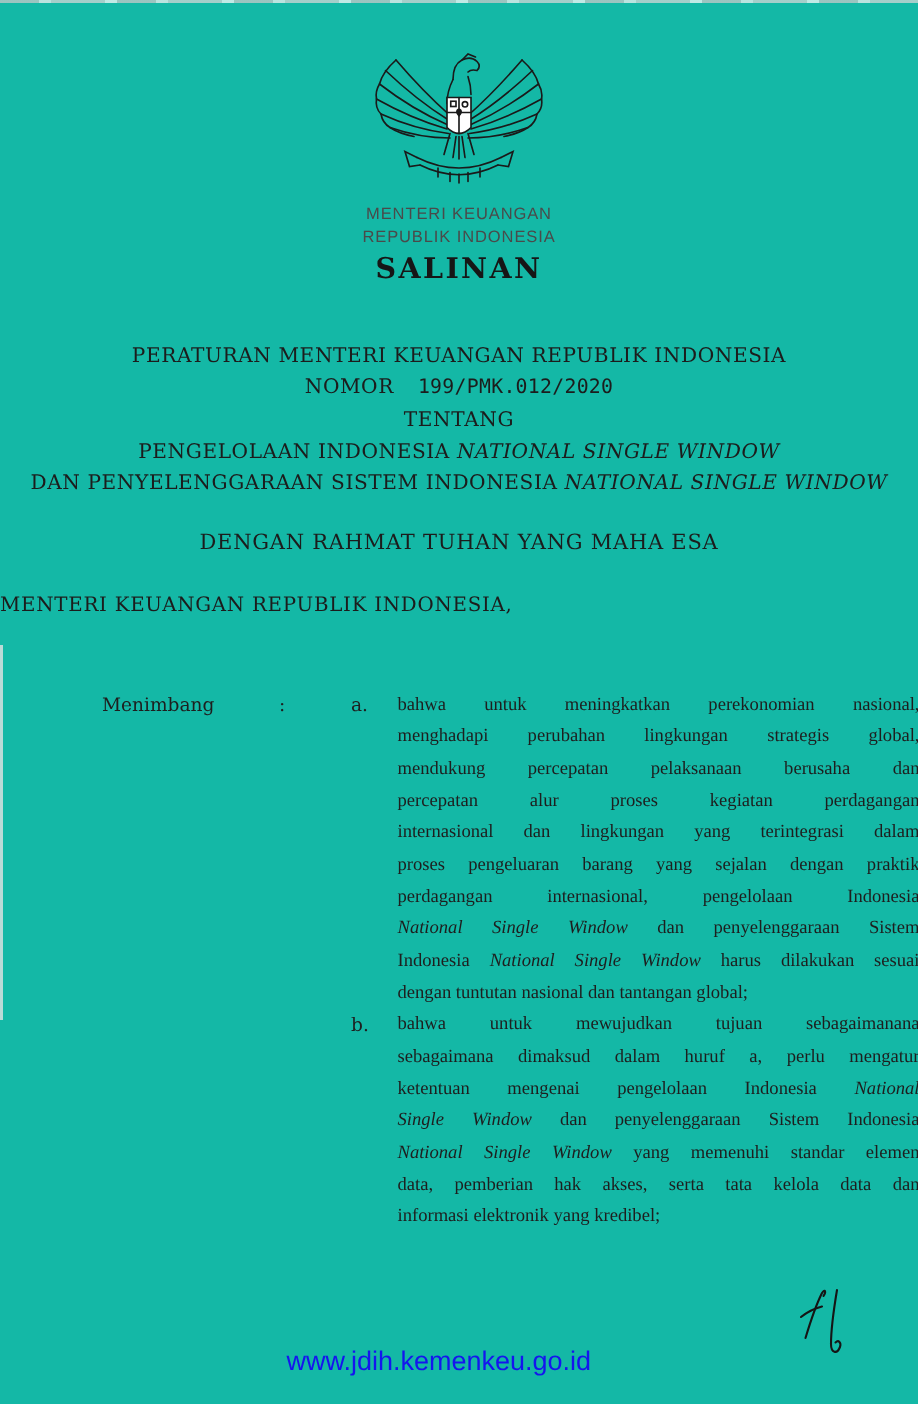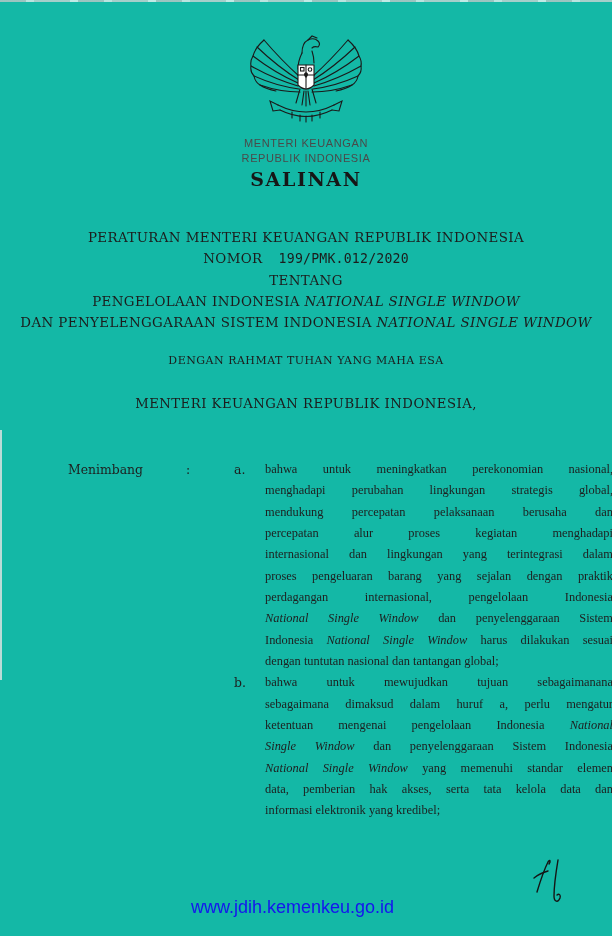--- a/index.html
+++ b/index.html
@@ -40,25 +40,25 @@
     position:absolute;top:227px;left:0;width:612px;
     text-align:center;font-size:13.4px;line-height:21.3px;letter-spacing:.4px;color:#1c1c1c;
   }
   .title-block .tline{height:21.3px;}
   .nomor-value{
     font-family:"DejaVu Sans Mono","Liberation Mono",monospace;
     font-size:13.2px;letter-spacing:.2px;margin-left:16px;
   }
   .invocation{
     position:absolute;top:354px;left:0;width:612px;
-    text-align:center;font-size:11px;letter-spacing:.5px;color:#1c1c1c;
+    text-align:center;font-size:14px;letter-spacing:.5px;color:#1c1c1c;
   }
   .authority{
     position:absolute;top:396px;left:0;width:612px;
-    text-align:center;font-size:13.2px;letter-spacing:.5px;color:#1c1c1c;
+    text-align:left;font-size:13.2px;letter-spacing:.5px;color:#1c1c1c;
   }
   
   .considering{
     position:absolute;top:459px;left:68px;width:477px;
     font-size:12.4px;line-height:21.33px;color:#1e1e1e;
   }
   .consider-row{display:flex;align-items:flex-start;gap:34px;}
   .consider-label{width:84px;flex:0 0 84px;}
   .consider-colon{width:14px;flex:0 0 14px;}
   .consider-items{flex:1 1 auto;}
@@ -155,21 +155,21 @@
     <div class="consider-row">
       <div class="consider-label">Menimbang</div>
       <div class="consider-colon">:</div>
       <div class="consider-items">
         <div class="consider-item">
           <div class="item-marker">a.</div>
           <div class="item-lines">
               <div class="jline"><span>bahwa untuk meningkatkan perekonomian nasional,</span></div>
               <div class="jline"><span>menghadapi perubahan lingkungan strategis global,</span></div>
               <div class="jline"><span>mendukung percepatan pelaksanaan berusaha dan</span></div>
-              <div class="jline"><span>percepatan alur proses kegiatan menghadapi</span></div>
+              <div class="jline"><span>percepatan alur proses kegiatan perdagangan</span></div>
               <div class="jline"><span>internasional dan lingkungan yang terintegrasi dalam</span></div>
               <div class="jline"><span>proses pengeluaran barang yang sejalan dengan praktik</span></div>
               <div class="jline"><span>perdagangan internasional, pengelolaan Indonesia</span></div>
               <div class="jline"><i>National Single Window</i><span> dan penyelenggaraan Sistem</span></div>
               <div class="jline"><span>Indonesia </span><i>National Single Window</i><span> harus dilakukan sesuai</span></div>
               <div class="jline jlast"><span>dengan tuntutan nasional dan tantangan global;</span></div>
             </div>
         </div>
         <div class="consider-item">
           <div class="item-marker">b.</div>

